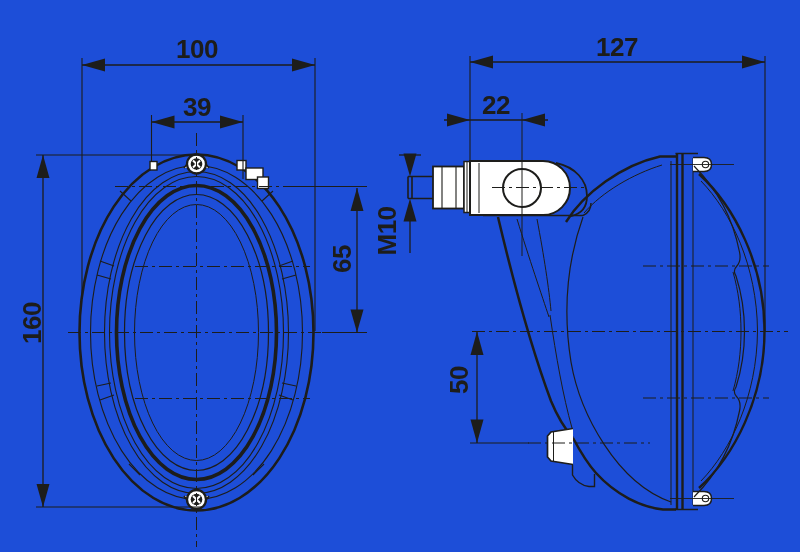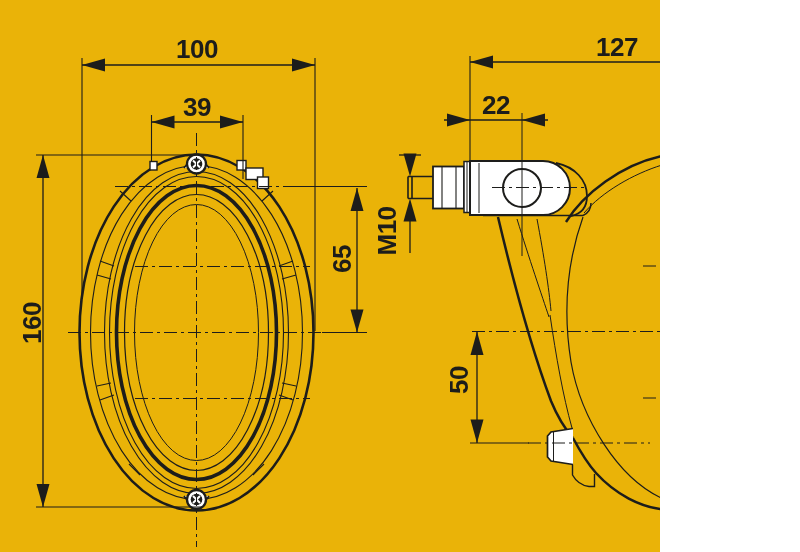--- a/index.html
+++ b/index.html
@@ -1,16 +1,16 @@
 <!DOCTYPE html>
 <html><head>
 <meta charset="utf-8">
 <style>
   html,body{margin:0;padding:0;background:#ffffff;}
-  .canvas{position:relative;width:660px;height:552px;background:#eab308;overflow:hidden;
+  .canvas{position:relative;width:800px;height:552px;background:#1d4ed8;overflow:hidden;
           font-family:"Liberation Sans","DejaVu Sans",sans-serif;}
   svg{display:block;}
   text{font-family:"Liberation Sans","DejaVu Sans",sans-serif;font-weight:bold;
        font-size:26px;fill:#1d1d1b;letter-spacing:-0.5px;}
   .ln{stroke:#1d1d1b;fill:none;}
   .dim{stroke-width:1.3;}
   .ext{stroke-width:1.1;}
   .cl{stroke-width:1;stroke-dasharray:13 4 3 4;}
   .arrow{fill:#1d1d1b;stroke:none;}
   .w{fill:#ffffff;}

